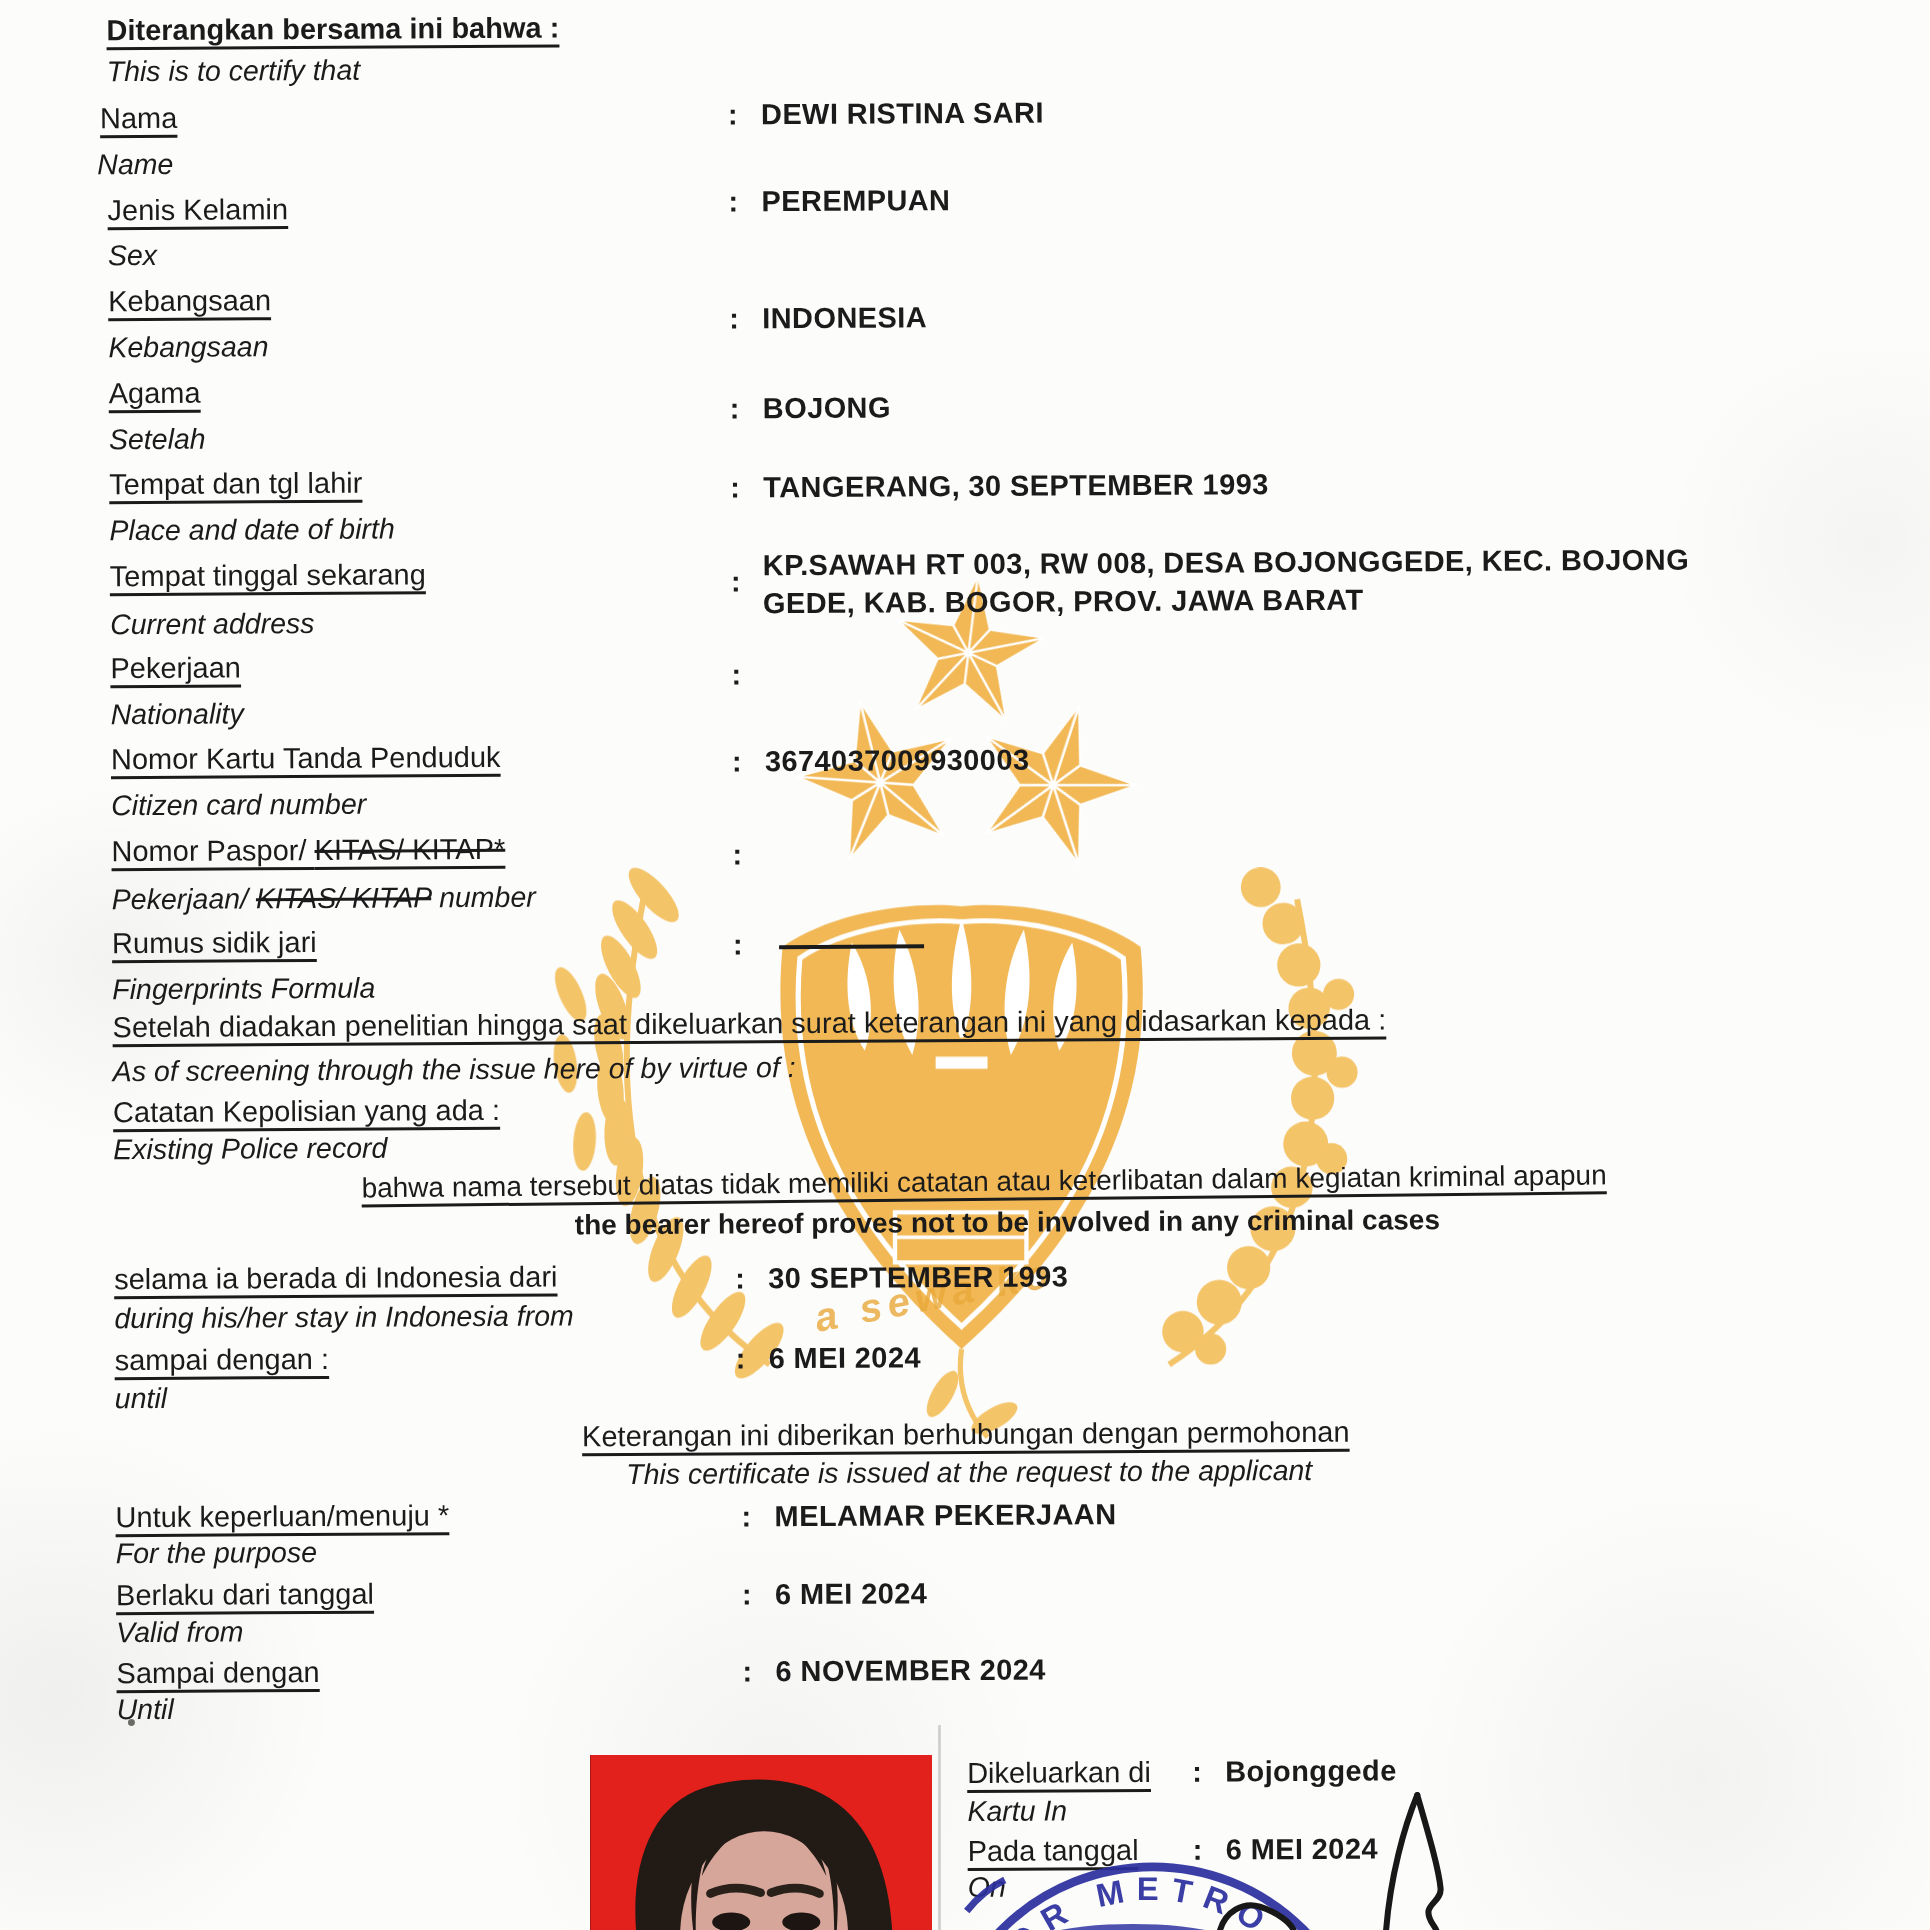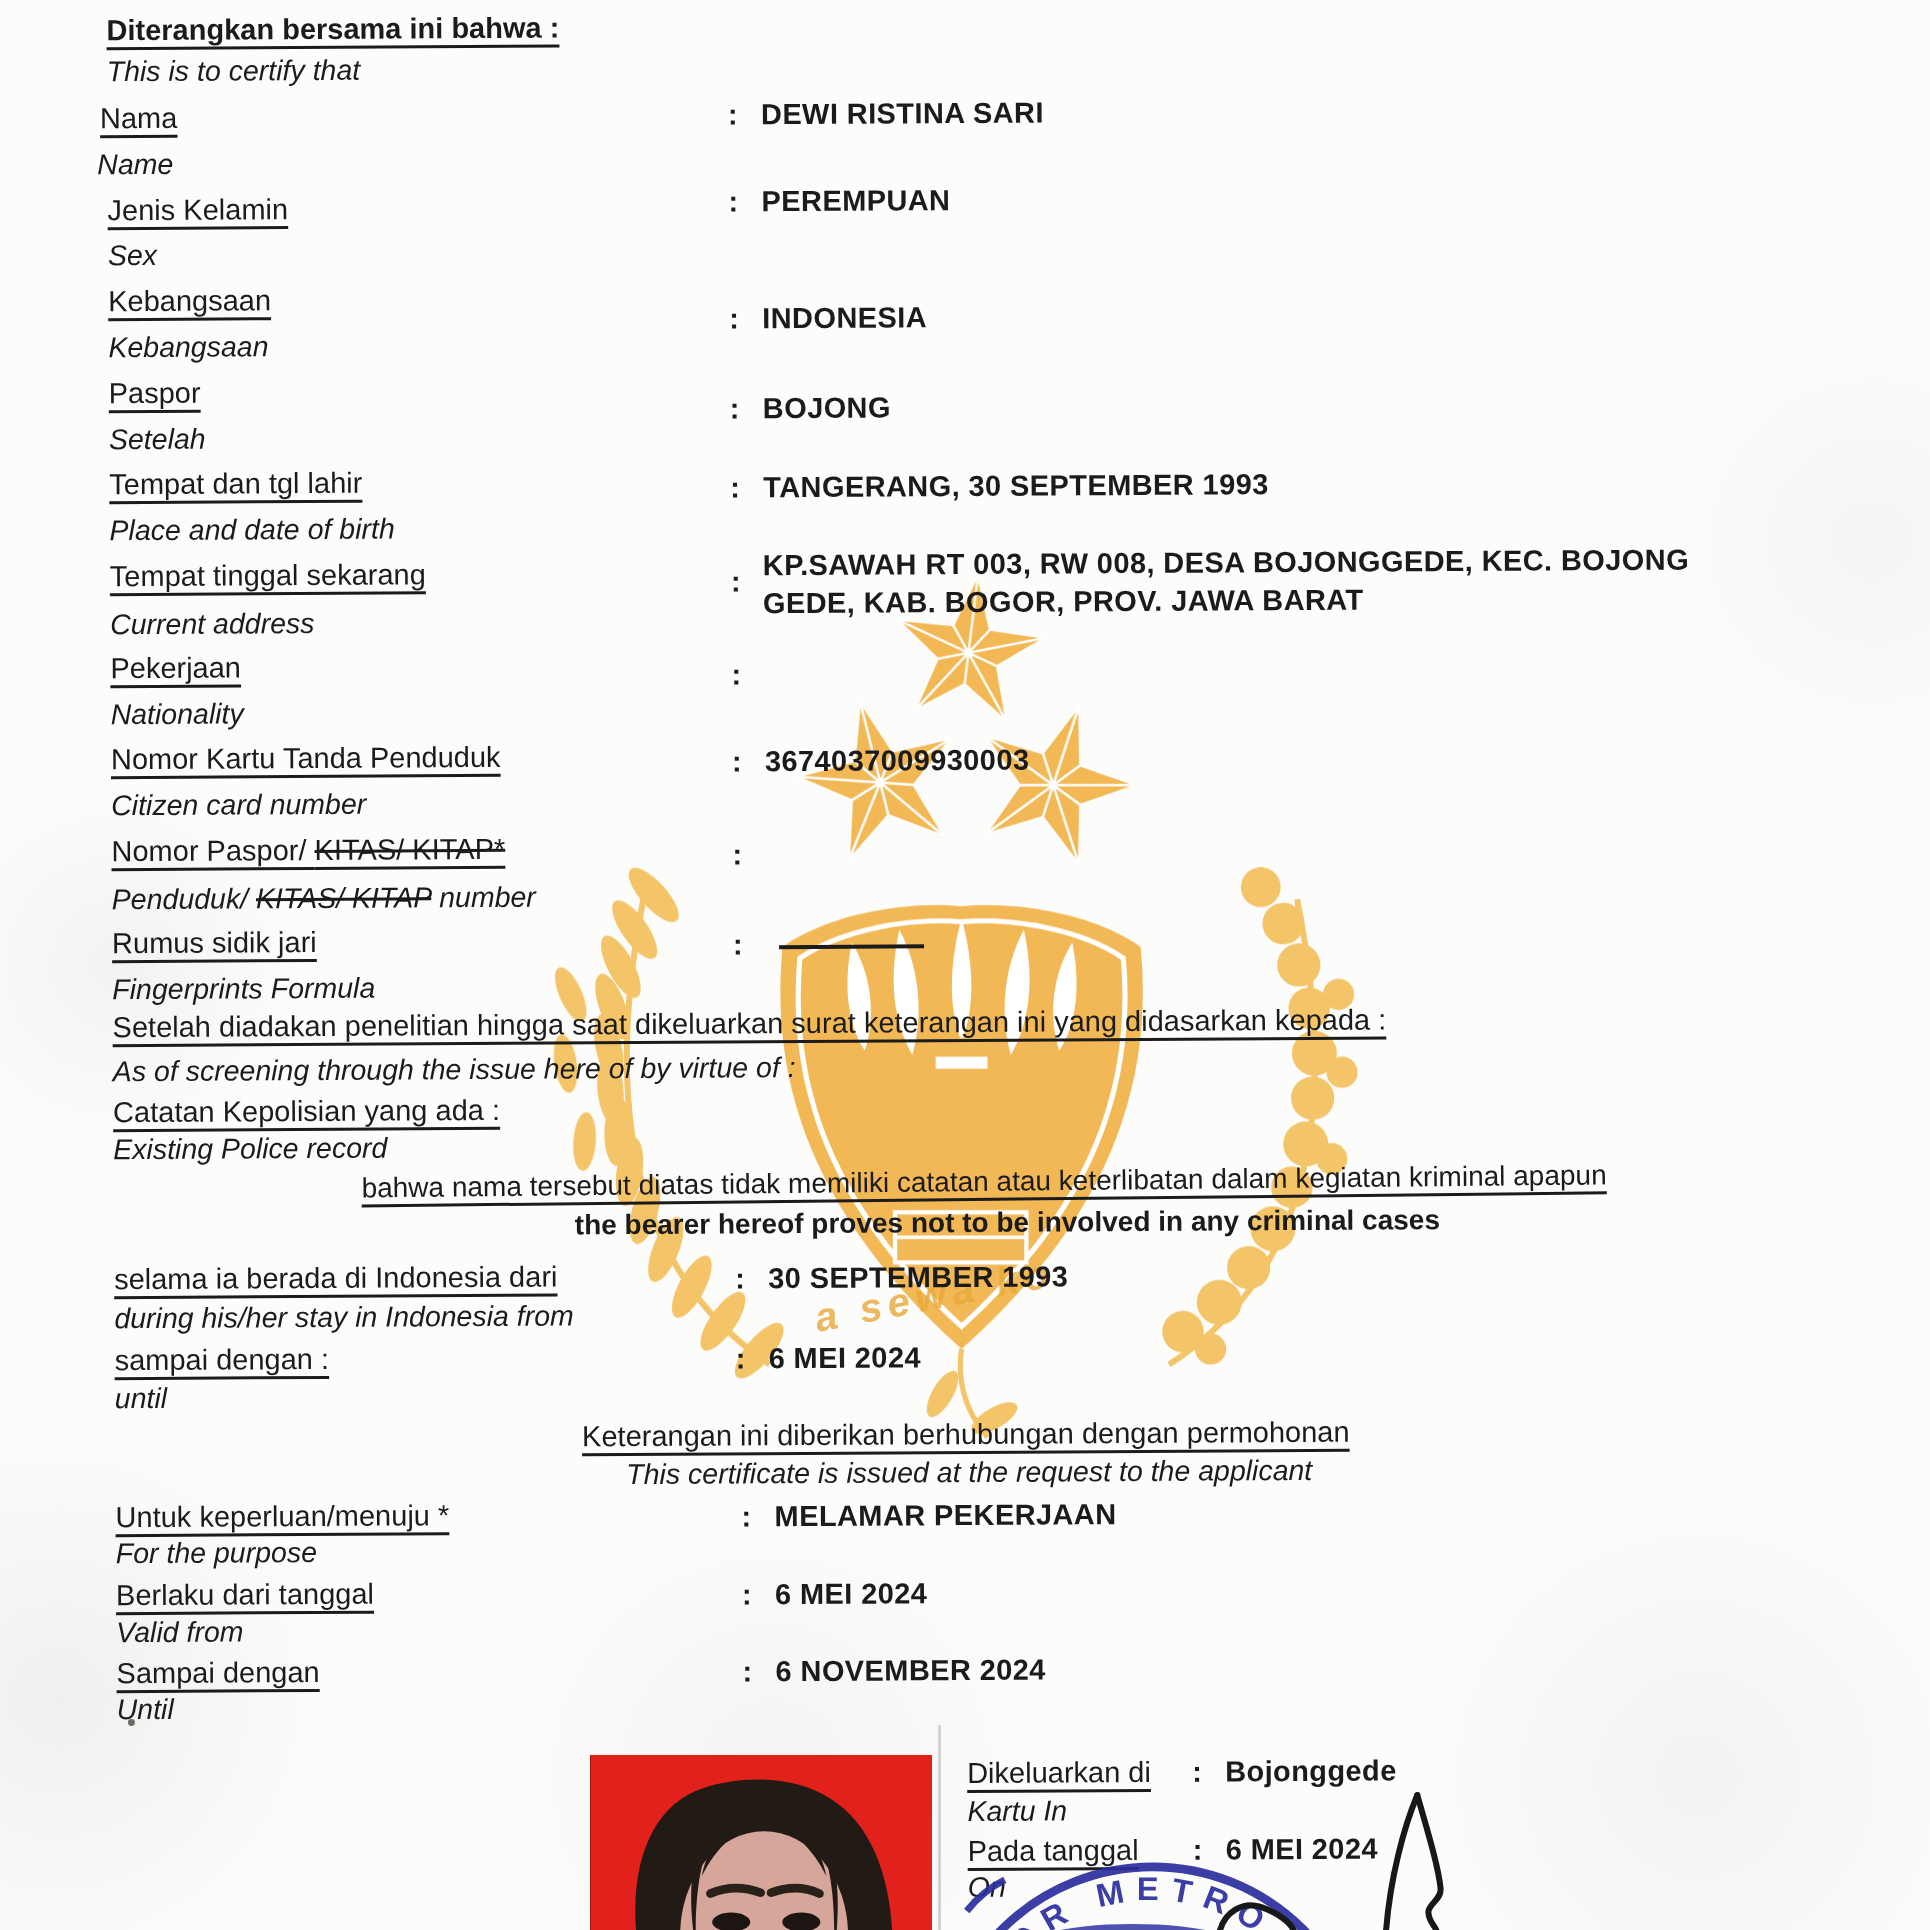--- a/index.html
+++ b/index.html
@@ -141,21 +141,21 @@
     <div class="abs val" style="left:732px;top:97px"><span class="c">:</span><span>DEWI RISTINA SARI</span></div>
 
     <div class="abs lbl u" style="left:111px;top:189px">Jenis Kelamin</div>
     <div class="abs eng" style="left:111px;top:234px">Sex</div>
     <div class="abs val" style="left:732px;top:184px"><span class="c">:</span><span>PEREMPUAN</span></div>
 
     <div class="abs lbl u" style="left:111px;top:280px">Kebangsaan</div>
     <div class="abs eng" style="left:111px;top:326px">Kebangsaan</div>
     <div class="abs val" style="left:732px;top:301px"><span class="c">:</span><span>INDONESIA</span></div>
 
-    <div class="abs lbl u" style="left:111px;top:372px">Paspor</div>
+    <div class="abs lbl u" style="left:111px;top:372px">Agama</div>
     <div class="abs eng" style="left:111px;top:418px">Setelah</div>
     <div class="abs val" style="left:732px;top:391px"><span class="c">:</span><span>BOJONG</span></div>
 
     <div class="abs lbl u" style="left:111px;top:463px">Tempat dan tgl lahir</div>
     <div class="abs eng" style="left:111px;top:509px">Place and date of birth</div>
     <div class="abs val" style="left:732px;top:470px"><span class="c">:</span><span>TANGERANG, 30 SEPTEMBER 1993</span></div>
 
     <div class="abs lbl u" style="left:111px;top:555px">Tempat tinggal sekarang</div>
     <div class="abs eng" style="left:111px;top:603px">Current address</div>
     <div class="abs val" style="left:732px;top:564px"><span class="c">:</span></div>
@@ -164,21 +164,21 @@
 
     <div class="abs lbl u" style="left:111px;top:647px">Pekerjaan</div>
     <div class="abs eng" style="left:111px;top:693px">Nationality</div>
     <div class="abs val" style="left:732px;top:657px"><span class="c">:</span><span></span></div>
 
     <div class="abs lbl u" style="left:111px;top:738px">Nomor Kartu Tanda Penduduk</div>
     <div class="abs eng" style="left:111px;top:784px">Citizen card number</div>
     <div class="abs val" style="left:732px;top:744px"><span class="c">:</span><span>3674037009930003</span></div>
 
     <div class="abs lbl u" style="left:111px;top:830px"><span>Nomor Paspor/ </span><span class="struck">KITAS/ KITAP*</span></div>
-    <div class="abs eng" style="left:111px;top:878px"><span>Penduduk/ </span><span class="struck">KITAS/ KITAP</span><span> number</span></div>
+    <div class="abs eng" style="left:111px;top:878px"><span>Pekerjaan/ </span><span class="struck">KITAS/ KITAP</span><span> number</span></div>
     <div class="abs val" style="left:732px;top:837px"><span class="c">:</span><span></span></div>
 
     <div class="abs lbl u" style="left:111px;top:922px">Rumus sidik jari</div>
     <div class="abs eng" style="left:111px;top:968px">Fingerprints Formula</div>
     <div class="abs val" style="left:732px;top:927px"><span class="c">:</span></div>
     <div class="dash" style="left:778px;top:944px"></div>
 
     <div class="abs lbl u" style="left:111px;top:1006px">Setelah diadakan penelitian hingga saat dikeluarkan surat keterangan ini yang didasarkan kepada :</div>
     <div class="abs eng" style="left:111px;top:1050px">As of screening through the issue here of by virtue of :</div>
     <div class="abs lbl u" style="left:111px;top:1091px">Catatan Kepolisian yang ada :</div>

